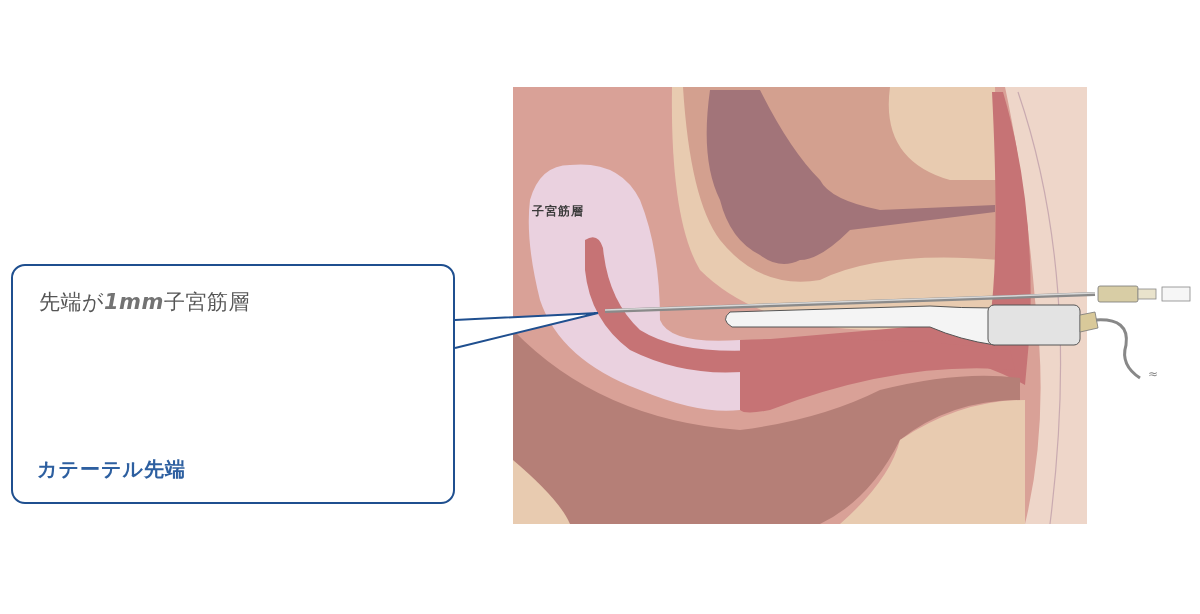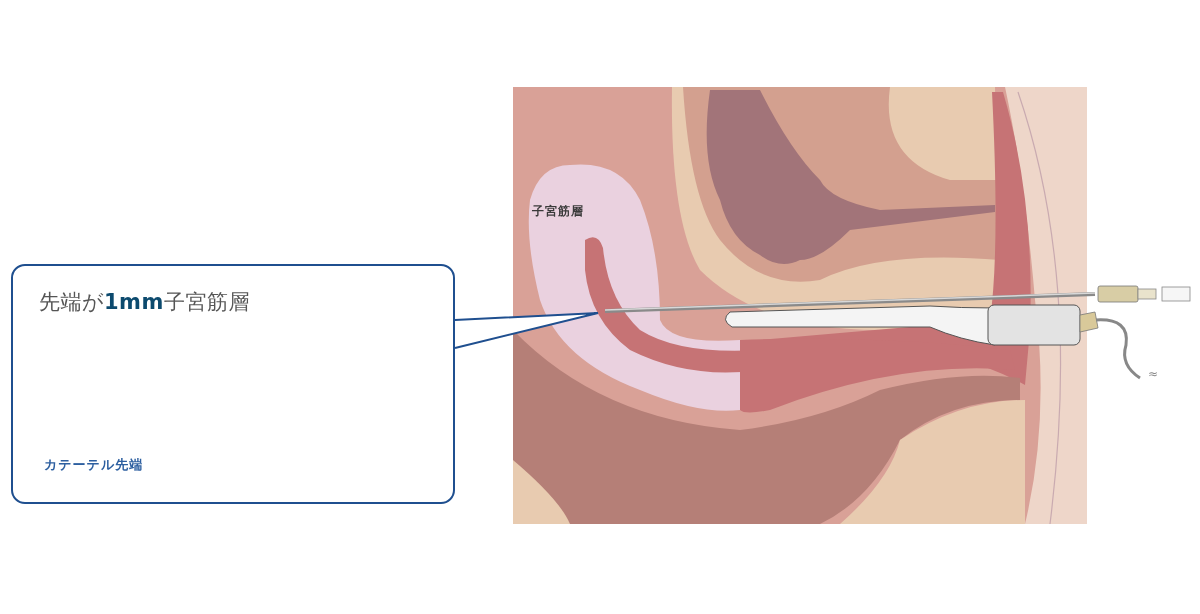--- a/index.html
+++ b/index.html
@@ -6,23 +6,23 @@
   body { width: 1200px; height: 614px; position: relative; overflow: hidden;
          font-family: "DejaVu Sans", "Liberation Sans", sans-serif; }
   .callout-box {
     position: absolute; left: 11px; top: 264px; width: 444px; height: 240px;
     border: 2px solid #1f4f8f; border-radius: 14px; background: #fff; box-sizing: border-box;
   }
   .callout-title {
     position: absolute; left: 26px; top: 22px; font-size: 21px; color: #555555; letter-spacing: 0.5px;
     white-space: nowrap;
   }
-  .callout-title b { color: #0c4a6e; font-weight: bold; }
+  .callout-title b { color: #737373; font-weight: bold; font-style: italic; }
   .tip-label {
-    position: absolute; left: 31px; top: 190px; font-size: 13px; font-weight: bold; color: #2d5fa0;
+    position: absolute; left: 24px; top: 190px; font-size: 20px; font-weight: bold; color: #2d5fa0;
     white-space: nowrap; letter-spacing: 1px;
   }
   .anat-label {
     position: absolute; left: 532px; top: 203px; font-size: 12px; font-weight: bold; color: #3a3a3a;
     white-space: nowrap; letter-spacing: 1px;
   }
   svg { position: absolute; left: 0; top: 0; }
 </style>
 </head>
 <body>

